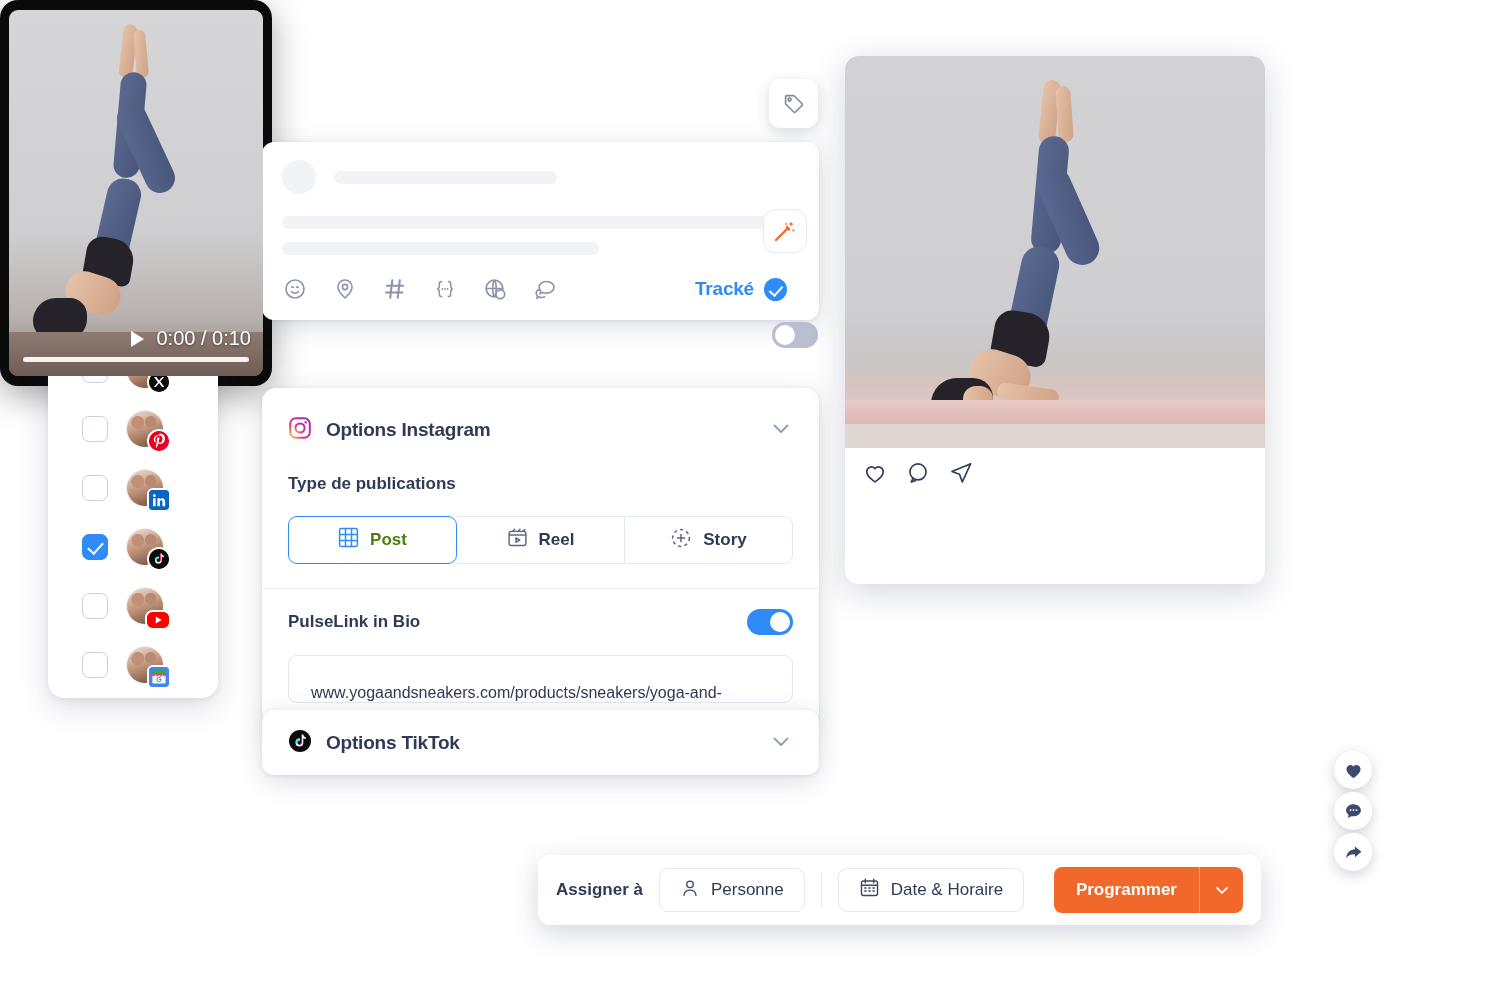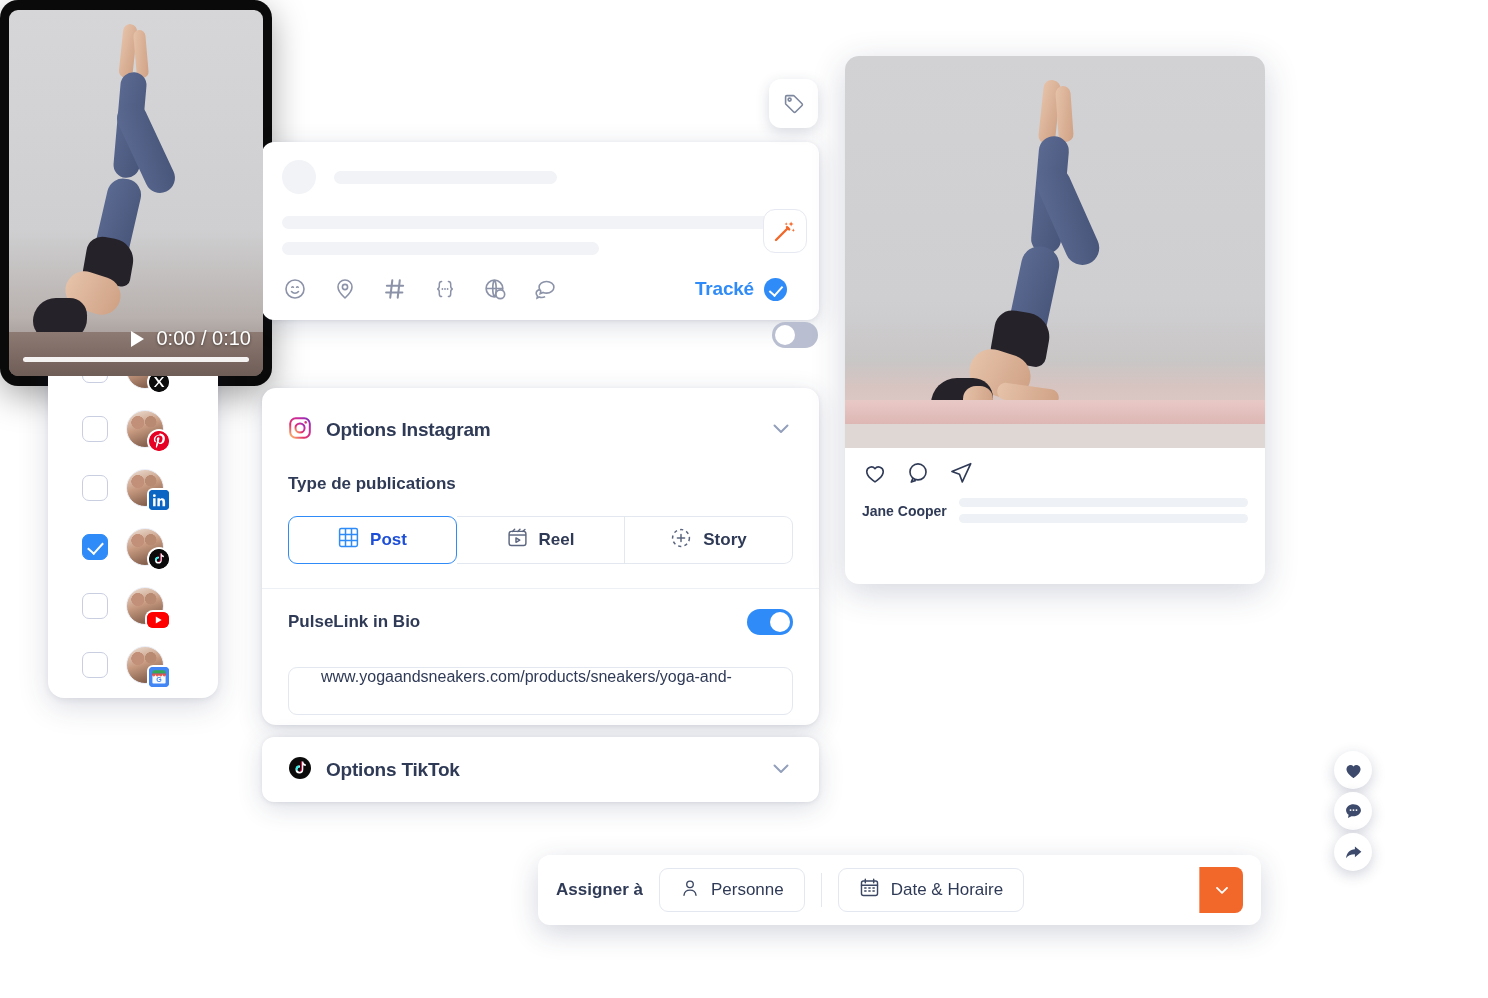--- a/index.html
+++ b/index.html
@@ -142,45 +142,45 @@
   }
   .seg-btn {
     flex: 1; display: flex; align-items: center; justify-content: center; gap: 11px;
     border: 1.5px solid #e3e7ef; background: #fff;
     font-size: 17px; font-weight: 700; color: #2f3a56;
   }
   .seg-btn:first-child { border-radius: 9px 0 0 9px; }
   .seg-btn:last-child { border-radius: 0 9px 9px 0; }
   .seg-btn + .seg-btn { border-left: none; }
   .seg-btn.active {
-    border: 1.6px solid #2f8bf7; color: #1d4ed8; border-radius: 9px;
+    border: 1.6px solid #2f8bf7; color: #4d7c0f; border-radius: 9px;
     z-index: 2;
     text-align: center;
   }
   .divider { height: 1px; background: #edf0f5; margin: 24px -26px 0 -26px; }
   .pl-row { display: flex; align-items: center; margin-top: 20px; }
   .pl-title { font-size: 17px; font-weight: 700; color: #2f3a56; }
   .sw {
     margin-left: auto; width: 46px; height: 26px; border-radius: 13px;
     background: #2f8bf7; position: relative;
   }
   .sw::after {
     content:""; position:absolute; right:3px; top:3px; width:20px; height:20px;
     border-radius:50%; background:#fff;
   }
   .pl-sub { font-size: 16px; color: #6e7party; color: #69748f; margin-top: 8px; }
   .url-box {
-    margin-top: 32px; height: 48px; border: 1.4px solid #e3e7ef; border-radius: 9px;
-    display: flex; align-items: flex-start; padding: 0 32px;
+    margin-top: 20px; height: 48px; border: 1.4px solid #e3e7ef; border-radius: 9px;
+    display: flex; align-items: flex-end; padding: 0 22px;
     font-size: 16px; color: #2f3a56; white-space: nowrap; overflow: hidden;
   }
 
   
   #tt-options {
-    left: 262px; top: 737px; width: 557px; height: 65px;
+    left: 262px; top: 710px; width: 557px; height: 65px;
     border-radius: 12px; padding: 0 26px;
   }
   #tt-options .panel-head { height: 65px; }
 
   
   #ig-preview {
     left: 845px; top: 56px; width: 420px; height: 528px;
     border-radius: 14px; overflow: hidden;
     box-shadow: 0 8px 34px rgba(40,50,90,.20);
   }
@@ -575,27 +575,20 @@
           <circle cx="12" cy="11" r="7.4"></circle>
             <path d="M7.4 16.6 5.8 20.4l4.2-1.6" stroke-linejoin="round"></path>
         </svg>
       </span>
       <span>
         <svg width="26" height="26" viewBox="0 0 24 24" fill="none" stroke="currentColor" stroke-width="1.5">
           <path d="M21 3.4 3.6 10.6l7 2.6 2.6 7z" stroke-linejoin="round"></path>
         </svg>
       </span>
     </div>
-    <div class="ig-caption">
-      <span class="ig-user">Jane Cooper</span>
-      <span class="cap-bars">
-        <span class="cap-bar" style="display:block;width:100%"></span>
-        <span class="cap-bar" style="display:block;width:100%;margin-top:7px"></span>
-      </span>
-    </div>
   </div>
 
   <div id="video-card">
     <div class="video-inner">
       <div class="yoga skin" style="left:112px;top:14px;width:14px;height:54px;border-radius:7px;transform:rotate(6deg)"></div>
       <div class="yoga skin" style="left:126px;top:20px;width:12px;height:48px;border-radius:7px;transform:rotate(-5deg)"></div>
       <div class="yoga legs" style="left:108px;top:62px;width:26px;height:106px;border-radius:14px;transform:rotate(5deg)"></div>
       <div class="yoga legs" style="left:122px;top:90px;width:30px;height:96px;border-radius:16px;transform:rotate(-25deg)"></div>
       <div class="yoga legs" style="left:92px;top:168px;width:34px;height:86px;border-radius:16px;transform:rotate(13deg)"></div>
       <div class="yoga dark" style="left:76px;top:228px;width:48px;height:46px;border-radius:16px 22px 8px 10px;transform:rotate(10deg)"></div>
@@ -646,20 +639,23 @@
       <span>
         <svg width="21" height="21" viewBox="0 0 22 22" fill="none" stroke="#3b4763" stroke-width="1.5">
           <rect x="2.6" y="4.2" width="16.8" height="15.2" rx="2"></rect>
           <path d="M2.6 8.6h16.8M6.6 2.4v3.6M15.4 2.4v3.6" stroke-linecap="round"></path>
           <path d="M6 11.6h1.4M10.3 11.6h1.4M14.6 11.6H16M6 14.6h1.4M10.3 14.6h1.4M14.6 14.6H16" stroke-linecap="round"></path>
         </svg>
       </span>
       <span>Date &amp; Horaire</span>
     </div>
     <div id="schedule-group">
+      <div id="schedule-btn">
+        <span>Programmer</span>
+      </div>
       <div id="schedule-caret">
         <svg width="20" height="20" viewBox="0 0 24 24" fill="none" stroke="#fff" stroke-width="2.2" stroke-linecap="round" stroke-linejoin="round">
             <path d="M6 9.5 12 15.5l6-6"></path>
           </svg>
       </div>
     </div>
   </div>
 
 </div>
 

